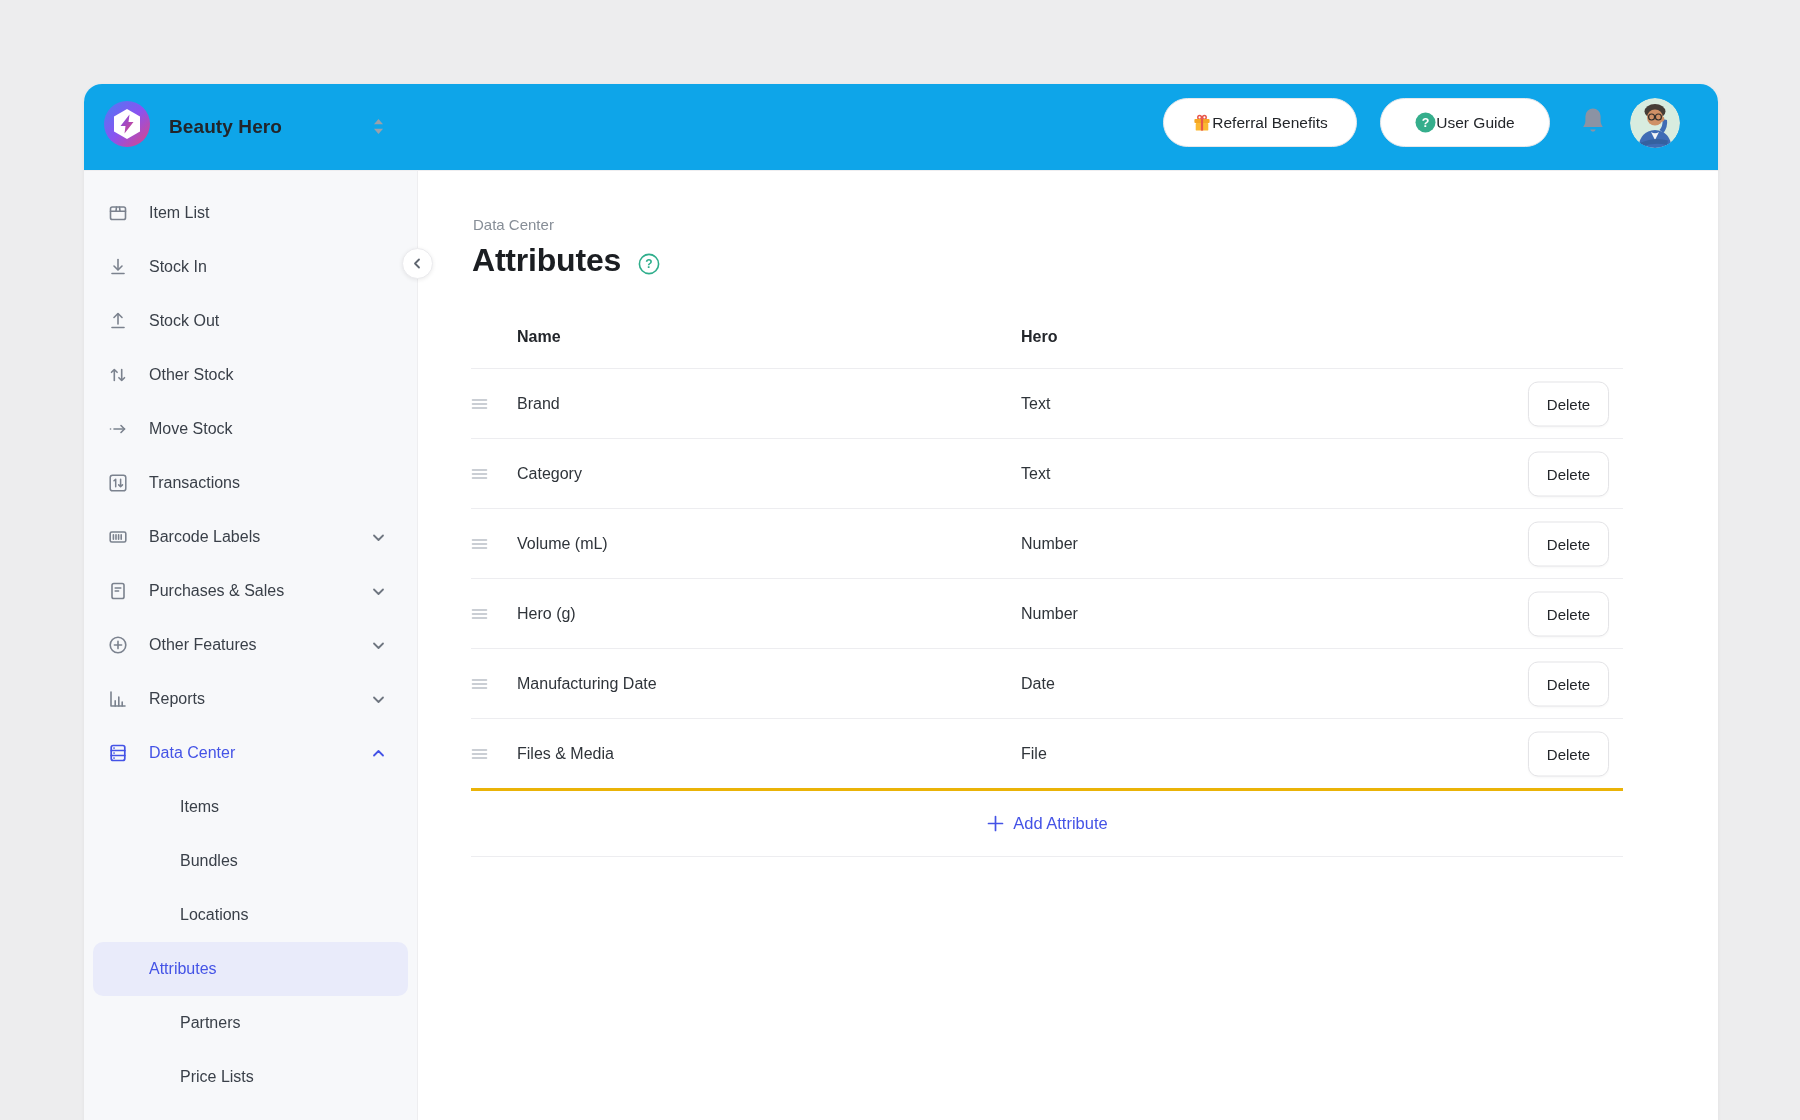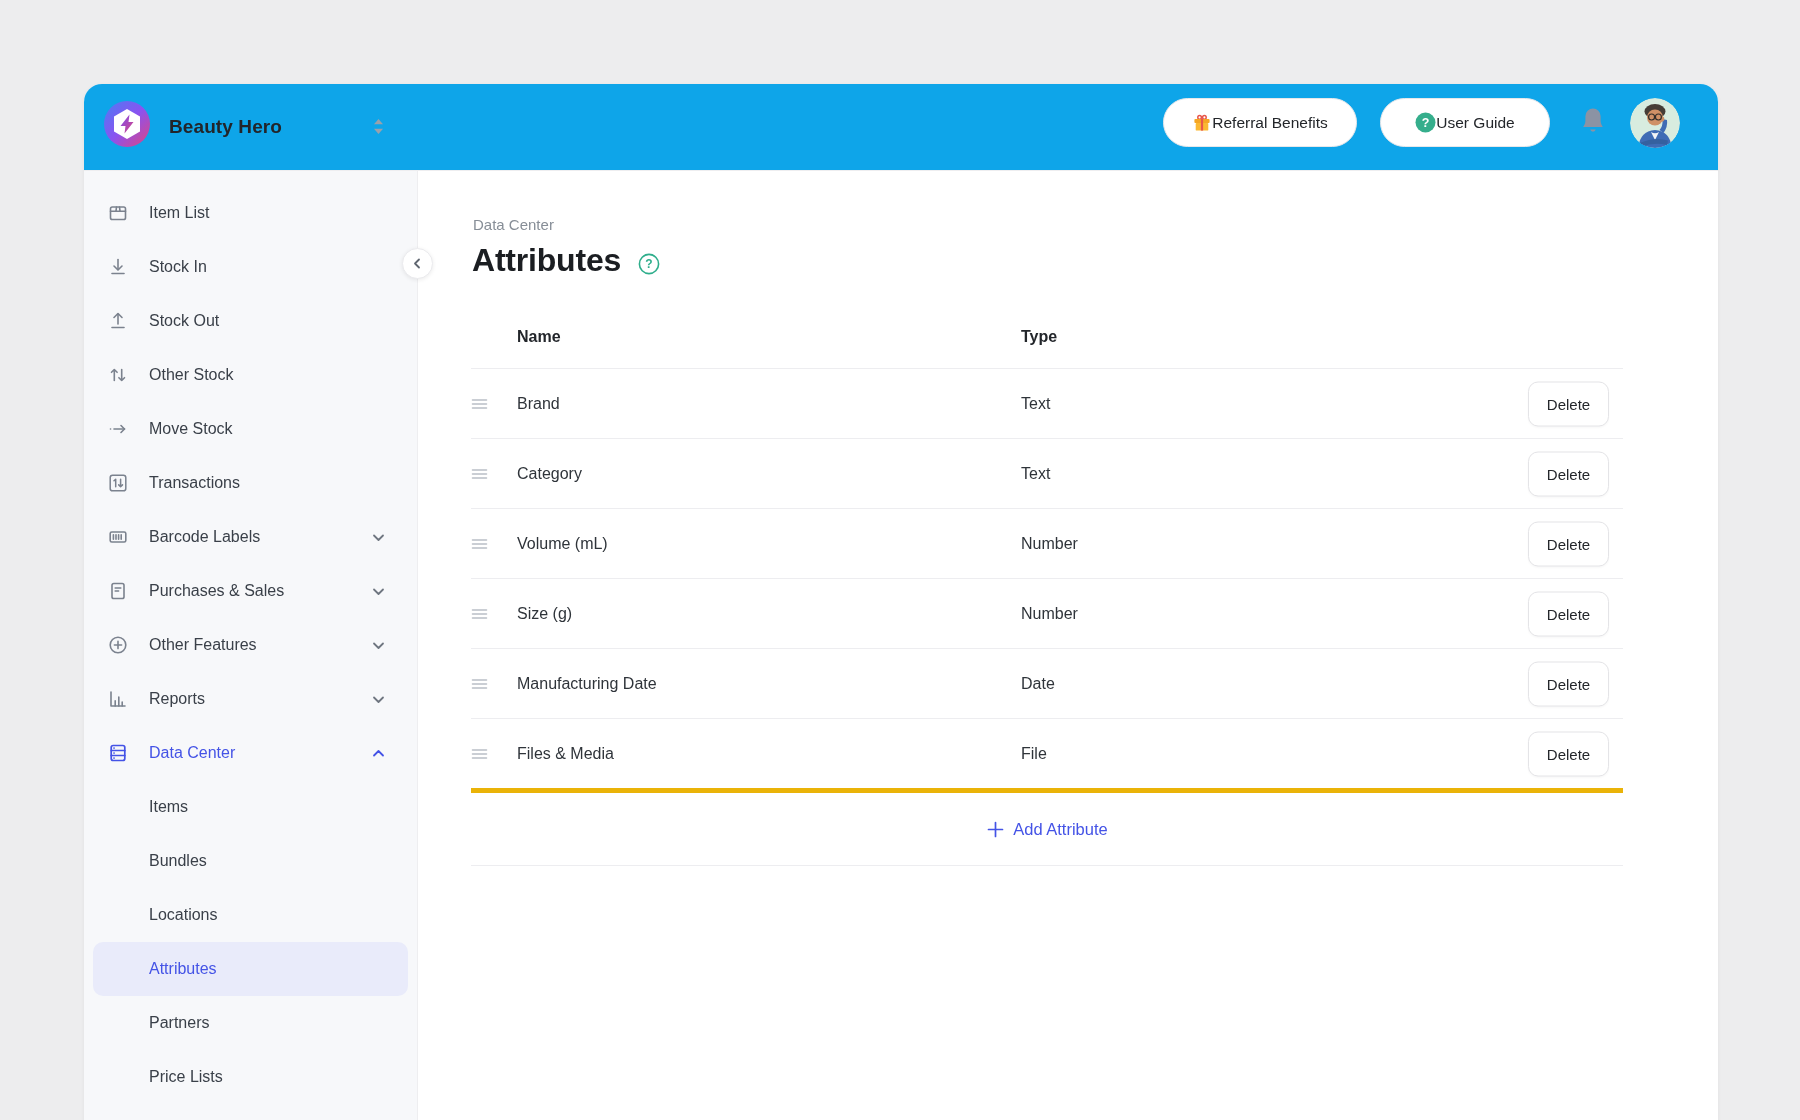--- a/index.html
+++ b/index.html
@@ -26,21 +26,21 @@
 
   
   .sidebar { position:absolute; left:0; top:86px; bottom:0; width:334px; background:#f7f8fa;
              border-right:1px solid #eeeef0; padding-top:16px; border-radius:0 0 0 18px; }
   .side-item { height:54px; display:flex; align-items:center; padding-left:23px; cursor:pointer;
                font-size:16px; color:#3a4049; position:relative; }
   .side-item .sicon { width:22px; height:22px; color:#7b828e; margin-right:20px; flex:0 0 22px; display:flex; align-items:center; }
   .side-item .chev { margin-left:auto; margin-right:30px; color:#6f7680; display:flex; }
   .side-item.active-parent { color:#4453e6; font-weight:500; }
   .side-item.active-parent .sicon, .side-item.active-parent .chev { color:#4453e6; }
-  .child-item { height:54px; display:flex; align-items:center; padding-left:65px;
+  .child-item { height:54px; display:flex; align-items:center; padding-left:96px;
                 font-size:16px; color:#3a4049; cursor:pointer; }
   .child-item.active { background:#e9ebfa; border-radius:10px; margin:0 9px; padding-left:56px;
                        color:#4453e6; font-weight:500; }
   .collapse-btn { position:absolute; left:318px; top:164px; width:31px; height:31px; border-radius:50%;
                   background:#fff; border:1px solid #ebebee; box-shadow:0 1px 4px rgba(0,0,0,.08);
                   display:flex; align-items:center; justify-content:center; z-index:6; cursor:pointer; color:#5f6670; }
 
   
   .content { position:absolute; left:335px; top:86px; right:0; bottom:0; background:#fff; border-radius:0 0 18px 0; }
   .breadcrumb { position:absolute; left:54px; top:46px; font-size:15px; color:#878e97; }
@@ -52,21 +52,21 @@
   .thead .col-name { position:absolute; left:46px; top:50%; transform:translateY(-50%);text-align:right; }
   .thead .col-type { position:absolute; left:550px; top:50%; transform:translateY(-50%); }
   .t-row { height:70px; border-top:1px solid #ededf0; position:relative; font-size:16px; color:#2f343a; }
   .t-row .drag { position:absolute; left:0; top:50%; transform:translateY(-50%); cursor:grab; display:flex; }
   .t-row .cell-name { position:absolute; left:46px; top:50%; transform:translateY(-50%); }
   .t-row .cell-type { position:absolute; left:550px; top:50%; transform:translateY(-50%); }
   .delete-btn { position:absolute; right:14px; top:50%; transform:translateY(-50%);
                 width:81px; height:45px; background:#fff; border:1px solid #e4e4e7; border-radius:10px;
                 font-size:15px; color:#23262a; font-family:inherit; cursor:pointer;
                 box-shadow:0 1px 2px rgba(0,0,0,.03); }
-  .add-row { height:78px; border-top:5px solid #eab308; border-bottom:1px solid #ededf0;
+  .add-row { height:69px; border-top:3px solid #eab308; border-bottom:1px solid #ededf0;
              display:flex; align-items:center; justify-content:center; }
   .add-link { display:flex; align-items:center; gap:8px; color:#4453e6; font-size:16.5px; font-weight:500; cursor:pointer; }
 </style>
 </head>
 <body>
 
 <div class="card">
 
   <div class="topbar">
     <div class="logo">
@@ -334,21 +334,21 @@
         <svg width="22" height="22" viewBox="0 0 22 22">
           <circle cx="11" cy="11" r="9.6" fill="none" stroke="#2fae8c" stroke-width="1.6"></circle>
           <text x="11" y="15.4" text-anchor="middle" font-size="12" font-weight="bold" fill="#2fae8c">?</text>
         </svg>
       </span>
     </div>
 
     <div class="attr-table">
       <div class="thead">
         <span class="col-name">Name</span>
-        <span class="col-type">Type</span>
+        <span class="col-type">Hero</span>
       </div>
 
       <div class="t-row">
         <span class="drag">
           <svg width="17" height="12" viewBox="0 0 17 12" stroke="#b9bec6" stroke-width="1.6" stroke-linecap="round">
               <path d="M1.5,2 H15.5 M1.5,6 H15.5 M1.5,10 H15.5"></path>
             </svg>
         </span>
         <span class="cell-name">Brand</span>
         <span class="cell-type">Text</span>
@@ -376,21 +376,21 @@
         <span class="cell-type">Number</span>
         <button class="delete-btn">Delete</button>
       </div>
 
       <div class="t-row">
         <span class="drag">
           <svg width="17" height="12" viewBox="0 0 17 12" stroke="#b9bec6" stroke-width="1.6" stroke-linecap="round">
               <path d="M1.5,2 H15.5 M1.5,6 H15.5 M1.5,10 H15.5"></path>
             </svg>
         </span>
-        <span class="cell-name">Size (g)</span>
+        <span class="cell-name">Hero (g)</span>
         <span class="cell-type">Number</span>
         <button class="delete-btn">Delete</button>
       </div>
 
       <div class="t-row">
         <span class="drag">
           <svg width="17" height="12" viewBox="0 0 17 12" stroke="#b9bec6" stroke-width="1.6" stroke-linecap="round">
               <path d="M1.5,2 H15.5 M1.5,6 H15.5 M1.5,10 H15.5"></path>
             </svg>
         </span>

